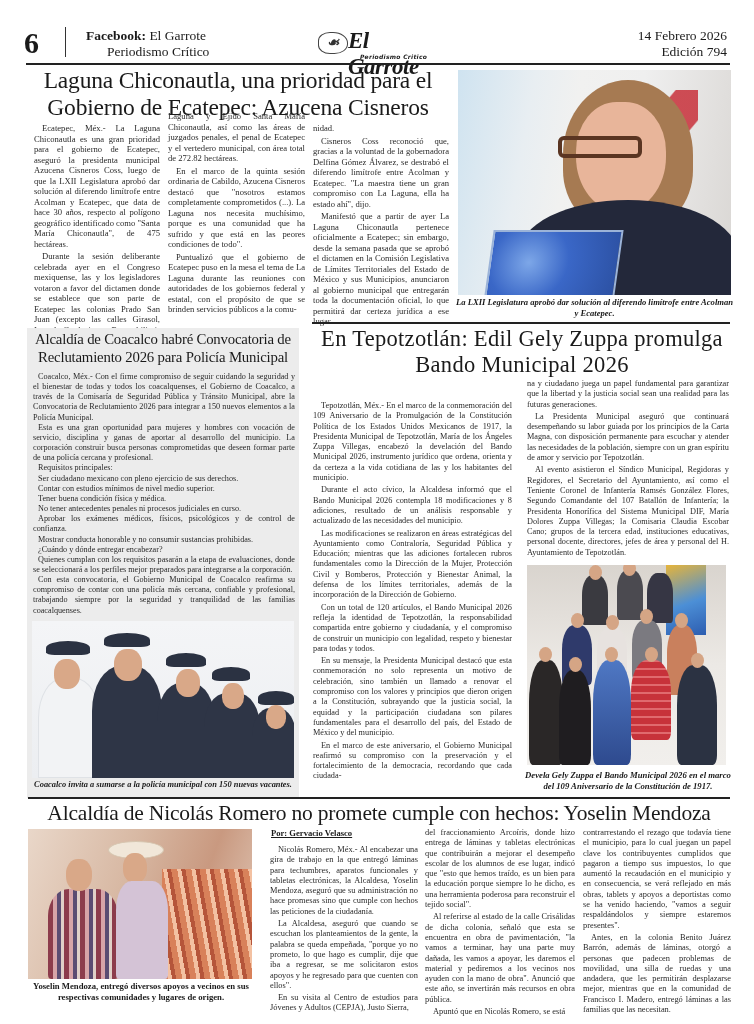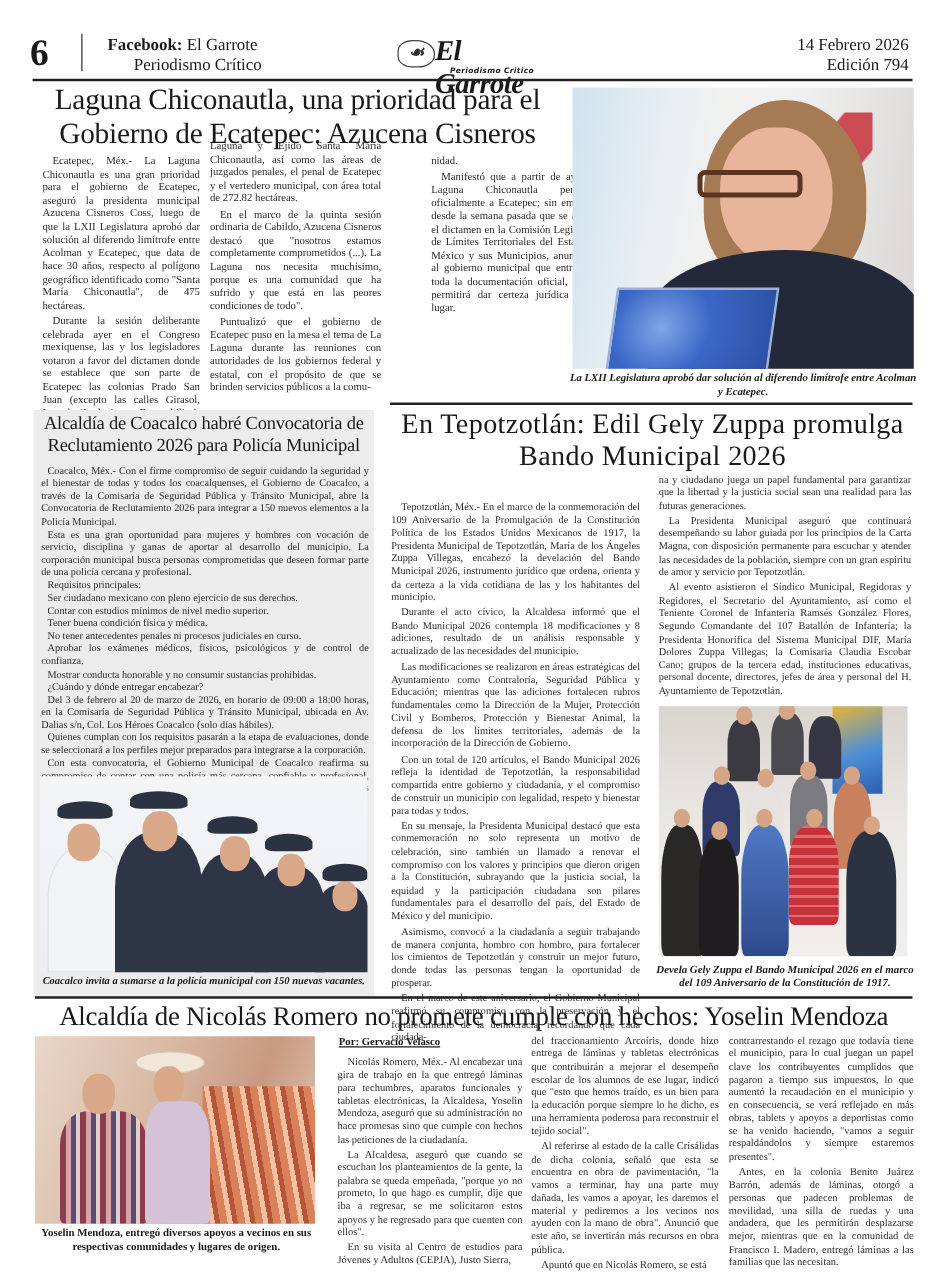--- a/index.html
+++ b/index.html
@@ -24,21 +24,21 @@
   
   .col { position: absolute; font-size: 8.6px; line-height: 10.5px; text-align: justify; color: #2a2a2a; hyphens: auto; }
   .col p { text-indent: 8px; }
   .col p + p { margin-top: 2px; }
   .headline { position: absolute; font-weight: normal; text-align: center; color: #1a1a1a; letter-spacing: -0.2px; }
 
   
   .a1-head { left: 28px; top: 67px; width: 420px; font-size: 23.5px; line-height: 27px; }
   .a1-c1 { left: 34px; top: 123px; width: 126px; }
   .a1-c2 { left: 168px; top: 111px; width: 137px; }
-  .a1-c3 { left: 313px; top: 123px; width: 136px; margin-left: 32px; }
+  .a1-c3 { left: 313px; top: 123px; width: 136px; }
   .a1-photo { position: absolute; left: 458px; top: 70px; width: 273px; height: 225px; overflow: hidden;
               background: linear-gradient(100deg, #cfe3f0 0%, #e8eef2 25%, #f1f1f0 40%, #efefef 60%, #d9d6d3 100%); }
   .flag-red { position: absolute; left: 150px; top: 20px; width: 90px; height: 120px; background: linear-gradient(130deg, transparent 35%, #c8303a 36%, #c8303a 60%, transparent 61%); opacity: .85; }
   .hair { position: absolute; left: 105px; top: 10px; width: 130px; height: 150px; border-radius: 50% 50% 40% 40%; background: #a67a52; }
   .face { position: absolute; left: 118px; top: 32px; width: 90px; height: 110px; border-radius: 45% 45% 50% 50%; background: #e8b59a; }
   .glasses { position: absolute; left: 100px; top: 66px; width: 84px; height: 22px; border: 4px solid #5a3522; border-radius: 6px; }
   .jacket { position: absolute; left: 60px; top: 130px; width: 220px; height: 110px; border-radius: 50% 50% 0 0; background: #23283a; }
   .laptop { position: absolute; left: 30px; top: 160px; width: 130px; height: 80px; transform: skewX(-8deg); background: radial-gradient(circle at 30% 40%, #7da7e8 0%, #3a67c7 40%, #2b4fa0 100%); border: 2px solid #9bb3d8; }
   .a1-caption { position: absolute; left: 455px; top: 297px; width: 279px; font-size: 8.6px; line-height: 10.5px; font-style: italic; font-weight: bold; text-align: center; }
 
@@ -106,48 +106,48 @@
     <p>Ecatepec, Méx.- La Laguna Chiconautla es una gran prioridad para el gobierno de Ecatepec, aseguró la presidenta municipal Azucena Cisneros Coss, luego de que la LXII Legislatura aprobó dar solución al diferendo limítrofe entre Acolman y Ecatepec, que data de hace 30 años, respecto al polígono geográfico identificado como "Santa María Chiconautla", de 475 hectáreas.</p>
     <p>Durante la sesión deliberante celebrada ayer en el Congreso mexiquense, las y los legisladores votaron a favor del dictamen donde se establece que son parte de Ecatepec las colonias Prado San Juan (excepto las calles Girasol, Laurel, Gardenias y Bugambilias), Lázaro Cárdenas, La</p>
   </div>
   <div class="col a1-c2">
     <p style="text-indent:0">Laguna y Ejido Santa María Chiconautla, así como las áreas de juzgados penales, el penal de Ecatepec y el vertedero municipal, con área total de 272.82 hectáreas.</p>
     <p>En el marco de la quinta sesión ordinaria de Cabildo, Azucena Cisneros destacó que "nosotros estamos completamente comprometidos (...). La Laguna nos necesita muchísimo, porque es una comunidad que ha sufrido y que está en las peores condiciones de todo".</p>
     <p>Puntualizó que el gobierno de Ecatepec puso en la mesa el tema de La Laguna durante las reuniones con autoridades de los gobiernos federal y estatal, con el propósito de que se brinden servicios públicos a la comu-</p>
   </div>
   <div class="col a1-c3">
     <p style="text-indent:0">nidad.</p>
+    <p>Cisneros Coss reconoció que, gracias a la voluntad de la gobernadora Delfina Gómez Álvarez, se destrabó el diferendo limítrofe entre Acolman y Ecatepec. "La maestra tiene un gran compromiso con La Laguna, ella ha estado ahí", dijo.</p>
     <p>Manifestó que a partir de ayer La Laguna Chiconautla pertenece oficialmente a Ecatepec; sin embargo, desde la semana pasada que se aprobó el dictamen en la Comisión Legislativa de Límites Territoriales del Estado de México y sus Municipios, anunciaron al gobierno municipal que entregarán toda la documentación oficial, lo que permitirá dar certeza jurídica a ese lugar.</p>
   </div>
   <figure class="a1-photo">
     <div class="flag-red"></div>
     <div class="hair"></div>
     <div class="face"></div>
     <div class="glasses"></div>
     <div class="jacket"></div>
     <div class="laptop"></div>
   </figure>
   <figcaption class="a1-caption">La LXII Legislatura aprobó dar solución al diferendo limítrofe entre Acolman y Ecatepec.</figcaption>
 </section>
 
 <section>
   <div class="coac-box"></div>
   <h2 class="headline coac-head">Alcaldía de Coacalco habré Convocatoria de Reclutamiento 2026 para Policía Municipal</h2>
   <div class="col coac-body">
     <p>Coacalco, Méx.- Con el firme compromiso de seguir cuidando la seguridad y el bienestar de todas y todos los coacalquenses, el Gobierno de Coacalco, a través de la Comisaría de Seguridad Pública y Tránsito Municipal, abre la Convocatoria de Reclutamiento 2026 para integrar a 150 nuevos elementos a la Policía Municipal.</p>
-    <p>Esta es una gran oportunidad para mujeres y hombres con vocación de servicio, disciplina y ganas de aportar al desarrollo del municipio. La corporación municipal busca personas comprometidas que deseen formar parte de una policía cercana y profesional.</p>
+    <p>Esta es una gran oportunidad para mujeres y hombres con vocación de servicio, disciplina y ganas de aportar al desarrollo del municipio. La corporación construir busca personas comprometidas que deseen formar parte de una policía cercana y profesional.</p>
     <p>Requisitos principales:</p>
     <p>Ser ciudadano mexicano con pleno ejercicio de sus derechos.</p>
     <p>Contar con estudios mínimos de nivel medio superior.</p>
     <p>Tener buena condición física y médica.</p>
     <p>No tener antecedentes penales ni procesos judiciales en curso.</p>
     <p>Aprobar los exámenes médicos, físicos, psicológicos y de control de confianza.</p>
     <p>Mostrar conducta honorable y no consumir sustancias prohibidas.</p>
     <p>¿Cuándo y dónde entregar encabezar?</p>
-    <p>Del 3 de febrero al 20 de marzo de 2026, en horario de 09:00 a 18:00 horas, en la Comisaría de Seguridad Pública y Tránsito Municipal, ubicada en Av. Dalias s/n, Col. Los Héroes Coacalco (solo días hábiles).</p>
     <p>Quienes cumplan con los requisitos pasarán a la etapa de evaluaciones, donde se seleccionará a los perfiles mejor preparados para integrarse a la corporación.</p>
     <p>Con esta convocatoria, el Gobierno Municipal de Coacalco reafirma su compromiso de contar con una policía más cercana, confiable y profesional, trabajando siempre por la seguridad y tranquilidad de las familias coacalquenses.</p>
   </div>
   <figure class="coac-photo">
     <div class="cop cop-white" style="left:6px;width:62px;height:100px;"></div>
     <div class="cop-face" style="left:22px;top:38px;width:26px;height:30px;"></div>
     <div class="cap" style="left:14px;top:20px;width:44px;"></div>
     <div class="cop" style="left:60px;width:70px;height:112px;"></div>
     <div class="cop-face" style="left:82px;top:28px;width:28px;height:32px;"></div>
     <div class="cap" style="left:72px;top:12px;width:46px;"></div>
@@ -166,21 +166,20 @@
 
 <section>
   <div class="tep-rule"></div>
   <h2 class="headline tep-head">En Tepotzotlán: Edil Gely Zuppa promulga Bando Municipal 2026</h2>
   <div class="col tep-c1">
     <p>Tepotzotlán, Méx.- En el marco de la conmemoración del 109 Aniversario de la Promulgación de la Constitución Política de los Estados Unidos Mexicanos de 1917, la Presidenta Municipal de Tepotzotlán, María de los Ángeles Zuppa Villegas, encabezó la develación del Bando Municipal 2026, instrumento jurídico que ordena, orienta y da certeza a la vida cotidiana de las y los habitantes del municipio.</p>
     <p>Durante el acto cívico, la Alcaldesa informó que el Bando Municipal 2026 contempla 18 modificaciones y 8 adiciones, resultado de un análisis responsable y actualizado de las necesidades del municipio.</p>
     <p>Las modificaciones se realizaron en áreas estratégicas del Ayuntamiento como Contraloría, Seguridad Pública y Educación; mientras que las adiciones fortalecen rubros fundamentales como la Dirección de la Mujer, Protección Civil y Bomberos, Protección y Bienestar Animal, la defensa de los límites territoriales, además de la incorporación de la Dirección de Gobierno.</p>
     <p>Con un total de 120 artículos, el Bando Municipal 2026 refleja la identidad de Tepotzotlán, la responsabilidad compartida entre gobierno y ciudadanía, y el compromiso de construir un municipio con legalidad, respeto y bienestar para todas y todos.</p>
     <p>En su mensaje, la Presidenta Municipal destacó que esta conmemoración no solo representa un motivo de celebración, sino también un llamado a renovar el compromiso con los valores y principios que dieron origen a la Constitución, subrayando que la justicia social, la equidad y la participación ciudadana son pilares fundamentales para el desarrollo del país, del Estado de México y del municipio.</p>
-    <p>Asimismo, convocó a la ciudadanía a seguir trabajando de manera conjunta, hombro con hombro, para fortalecer los cimientos de Tepotzotlán y construir un mejor futuro, donde todas las personas tengan la oportunidad de prosperar.</p>
     <p>En el marco de este aniversario, el Gobierno Municipal reafirmó su compromiso con la preservación y el fortalecimiento de la democracia, recordando que cada ciudada-</p>
   </div>
   <div class="col tep-c2">
     <p style="text-indent:0">na y ciudadano juega un papel fundamental para garantizar que la libertad y la justicia social sean una realidad para las futuras generaciones.</p>
     <p>La Presidenta Municipal aseguró que continuará desempeñando su labor guiada por los principios de la Carta Magna, con disposición permanente para escuchar y atender las necesidades de la población, siempre con un gran espíritu de amor y servicio por Tepotzotlán.</p>
     <p>Al evento asistieron el Síndico Municipal, Regidoras y Regidores, el Secretario del Ayuntamiento, así como el Teniente Coronel de Infantería Ramsés González Flores, Segundo Comandante del 107 Batallón de Infantería; la Presidenta Honorífica del Sistema Municipal DIF, María Dolores Zuppa Villegas; la Comisaria Claudia Escobar Cano; grupos de la tercera edad, instituciones educativas, personal docente, directores, jefes de área y personal del H. Ayuntamiento de Tepotzotlán.</p>
   </div>
   <figure class="tep-photo">
     <div class="mural"></div>
     <div class="person" style="left:55px;top:10px;width:26px;height:50px;background:#3a3a40;"></div>

